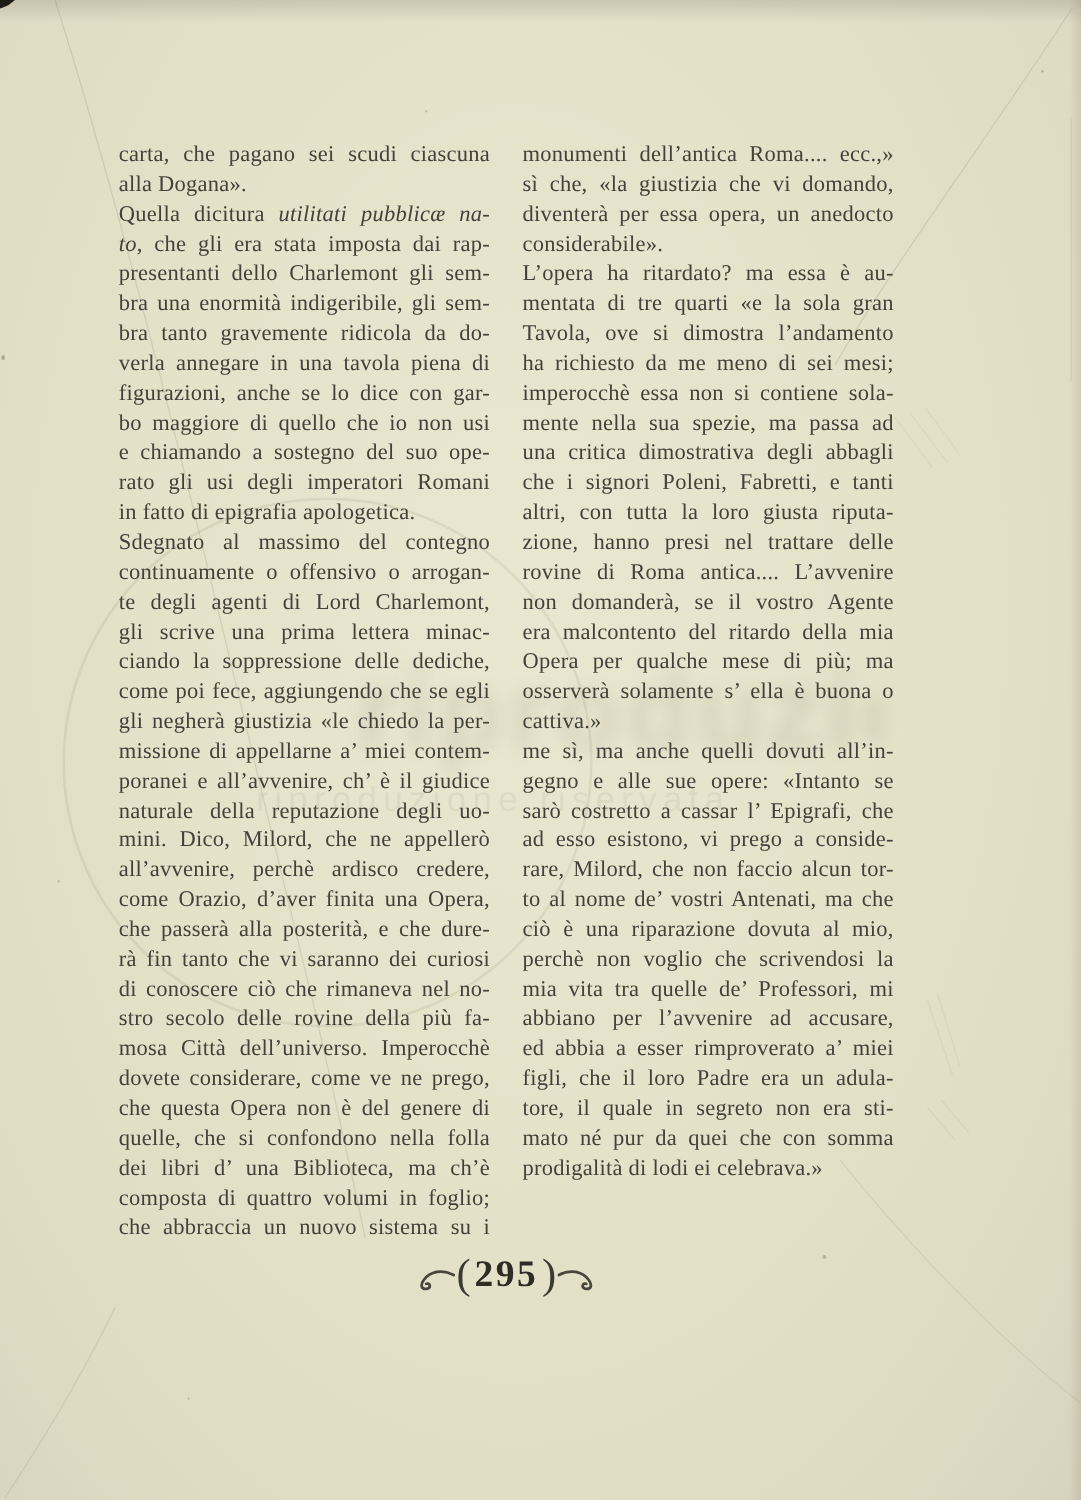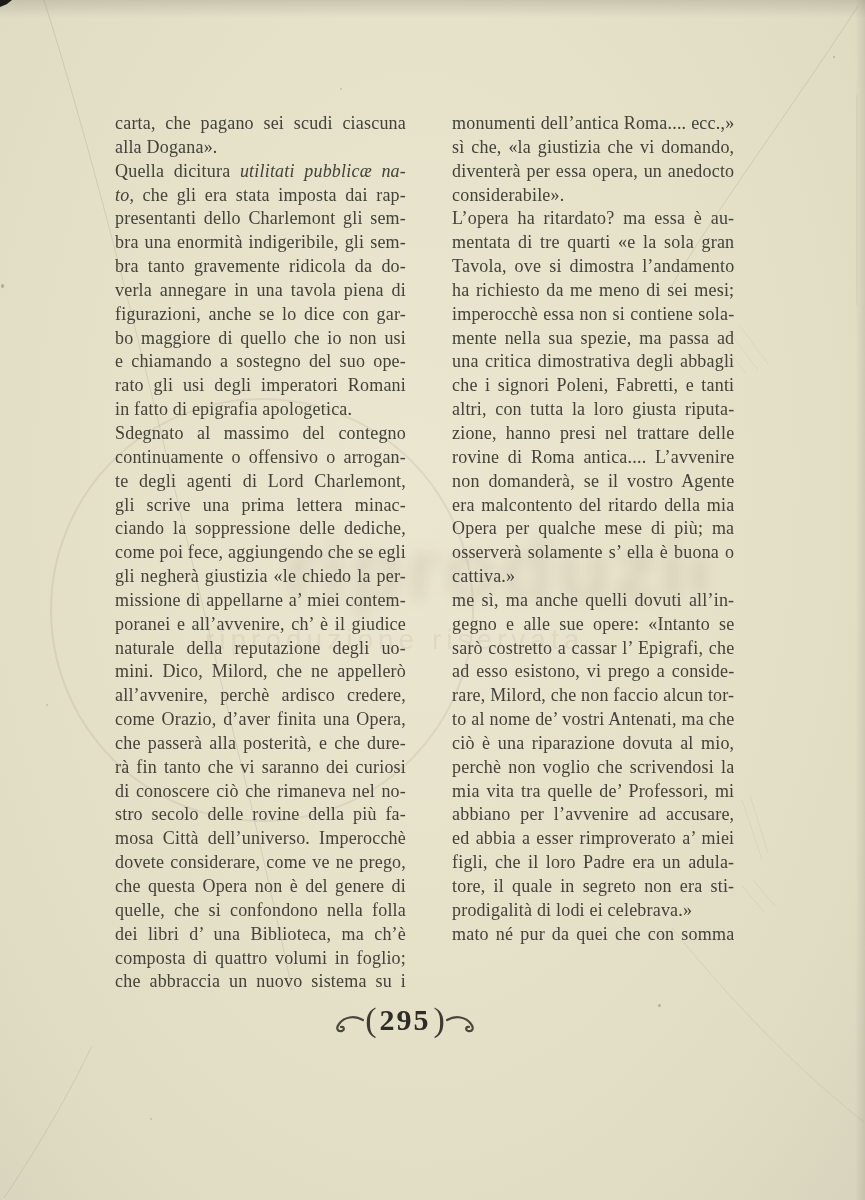--- a/index.html
+++ b/index.html
@@ -26,21 +26,21 @@
     background:#1d1b16;
     clip-path:polygon(0 0,100% 0,55% 60%,0 100%);
   }
   .columns{
     position:absolute;left:95px;top:112px;width:620px;
     display:flex;gap:26px;
     color:#43413a;
     font-size:18px;
     letter-spacing:.2px;
   }
-  .col{width:297px;margin-left:20px;}
+  .col{width:297px;}
   .line{
     height:23.85px;
     line-height:23.85px;
     text-align:justify;
     text-align-last:justify;
     white-space:nowrap;
     overflow:visible;
   }
   .line.no-j{text-align:center;text-align-last:left;}
   .line i{font-style:italic;}
@@ -166,22 +166,22 @@
         <div class="line">ad esso esistono, vi prego a conside-</div>
         <div class="line">rare, Milord, che non faccio alcun tor-</div>
         <div class="line">to al nome de’ vostri Antenati, ma che</div>
         <div class="line">ciò è una riparazione dovuta al mio,</div>
         <div class="line">perchè non voglio che scrivendosi la</div>
         <div class="line">mia vita tra quelle de’ Professori, mi</div>
         <div class="line">abbiano per l’avvenire ad accusare,</div>
         <div class="line">ed abbia a esser rimproverato a’ miei</div>
         <div class="line">figli, che il loro Padre era un adula-</div>
         <div class="line">tore, il quale in segreto non era sti-</div>
+        <div class="line">mato né pur da quei che con somma</div>
         <div class="line no-j">prodigalità di lodi ei celebrava.»</div>
-        <div class="line">mato né pur da quei che con somma</div>
       </div>
   </div>
 
   <div class="footer">
     <svg class="flourish left" width="30" height="22" viewBox="0 0 30 22">
       <path d="M29,7 C20,2 10,4 5,11 C2,15 3,19 8,18 C11,17 10,13 7,14" fill="none" stroke="#2e2c25" stroke-width="2.2" stroke-linecap="round"></path>
     </svg>
     <span class="paren">(</span>
     <span class="num">295</span>
     <span class="paren">)</span>

